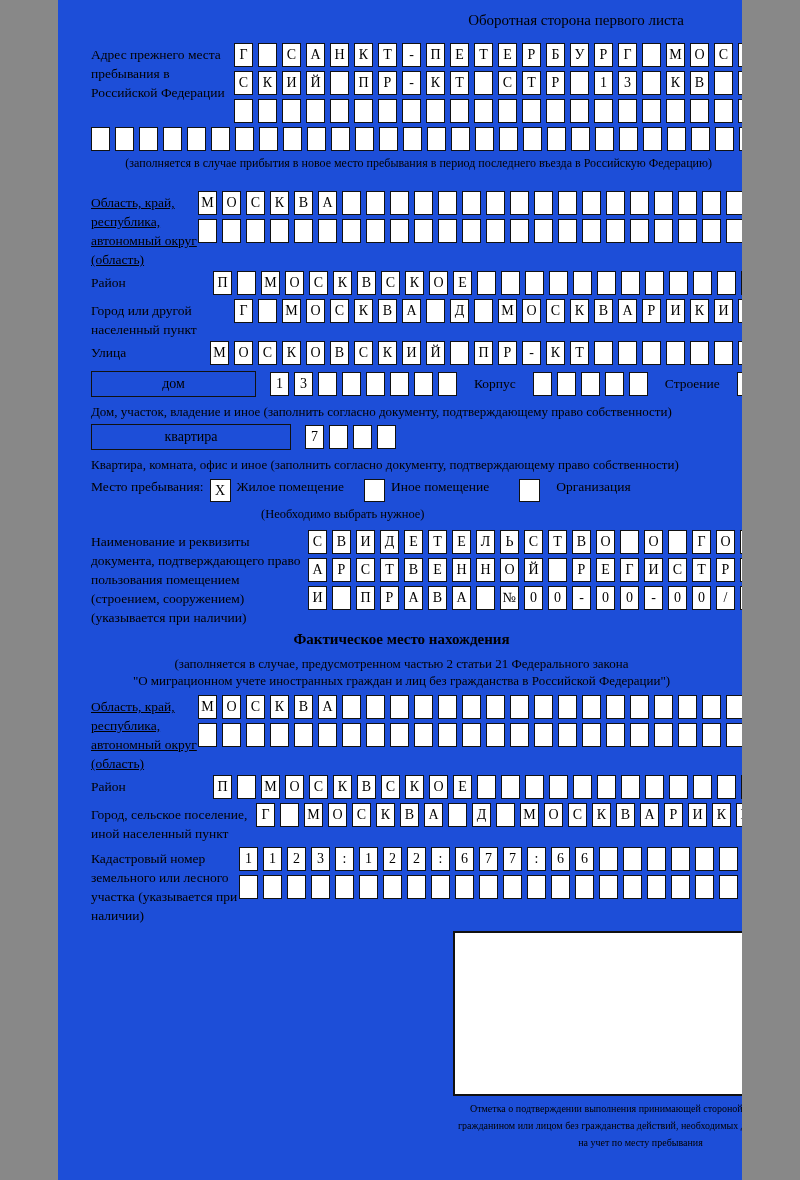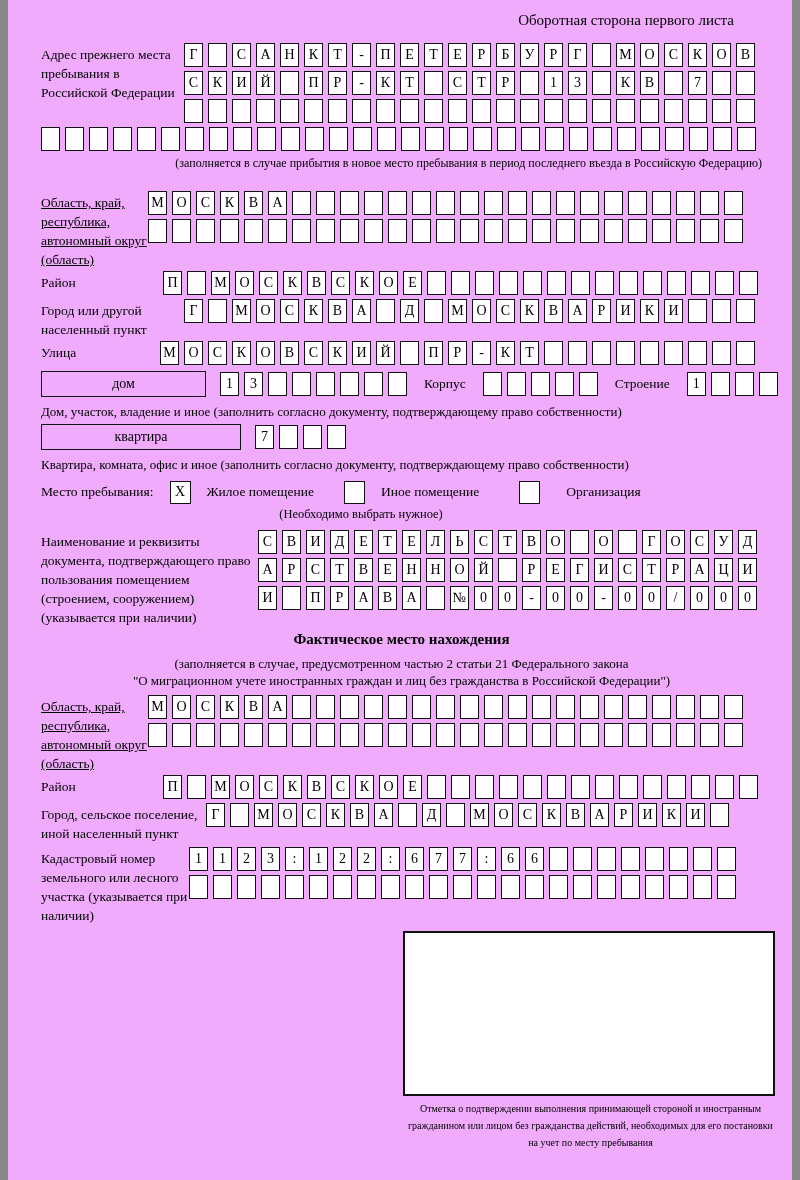--- a/index.html
+++ b/index.html
@@ -1,19 +1,19 @@
 <!DOCTYPE html>
 <html><head>
 <meta charset="utf-8">
 <style>
   * { margin:0; padding:0; box-sizing:border-box; }
   body { background:#888; }
   .page {
-    position:relative; width:784px; height:1180px; margin:0 auto;
-    background:#f0abfc; color:#000;
+    position:relative; width:684px; height:1180px; margin:0 auto;
+    background:#1d4ed8; color:#000;
     font-family:"Liberation Serif", serif;
     padding:12px 30px 0 33px; overflow:hidden;
   }
   .header-note { text-align:right; font-size:15px; padding-right:28px; margin-bottom:14px; }
 
   .group { display:flex; align-items:flex-start; }
   .label { font-size:13.5px; line-height:19px; flex-shrink:0; padding-top:2px; }
   .w143 { width:143px; } .w107 { width:107px;text-decoration:underline; } .w122 { width:122px; }
   .w119 { width:119px; } .w217 { width:217px; } .w165 { width:165px; } .w148 { width:148px; }
 
@@ -28,26 +28,26 @@
   .caption-l { font-size:13px; line-height:17px; margin-bottom:4px; }
   .sec-title { text-align:center; font-weight:bold; font-size:15px; margin:3px 0 7px 0; }
 
   .dom-row { display:flex; align-items:center; gap:14px; margin-bottom:6px; height:26px; }
   .labelbox {
     border:1.6px solid #111; height:26px; display:flex; align-items:center; justify-content:center;
     font-size:14px; flex-shrink:0;
   }
   .inline-lbl { font-size:13.5px; padding:0 3px; }
 
-  .mesto-row { display:flex; align-items:center; gap:16px; margin-bottom:2px; height:26px; font-size:13.5px; }
+  .mesto-row { display:flex; gap:6px; margin-bottom:2px; height:26px; font-size:13.5px; }
   .checkbox {
     width:21px; height:23px; border:1.6px solid #111; display:flex; align-items:center;
     justify-content:center; font-size:14px; flex-shrink:0; background:#fff;
   }
-  .mesto-note { font-size:12.5px; margin:0 0 8px 170px; width:300px; text-align:center; }
+  .mesto-note { font-size:12.5px; margin:0 0 8px 170px; width:300px; text-align:left; }
 
   .fact-title { text-align:center; font-weight:bold; font-size:15px; margin:4px 0 7px 0; }
   .fact-caption { text-align:center; font-size:13px; line-height:17px; margin-bottom:6px; }
 
   .stamp-wrap { margin-left:362px; width:375px; }
   .stamp-box { width:372px; height:165px; border:2px solid #111; background:#fff; margin-bottom:4px; }
   .stamp-caption { text-align:center; font-size:10px; line-height:17px; }
 
   .mb2{margin-bottom:2px;} .mb4{margin-bottom:4px;} .mb6{margin-bottom:6px;}
 </style>

